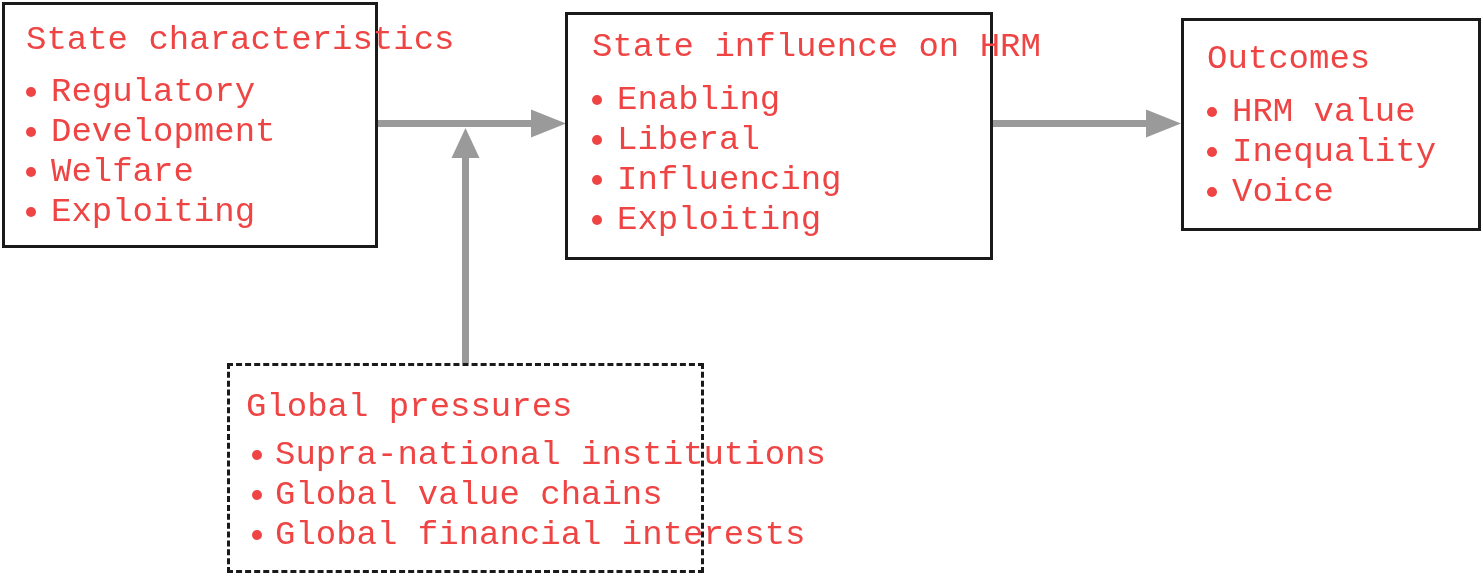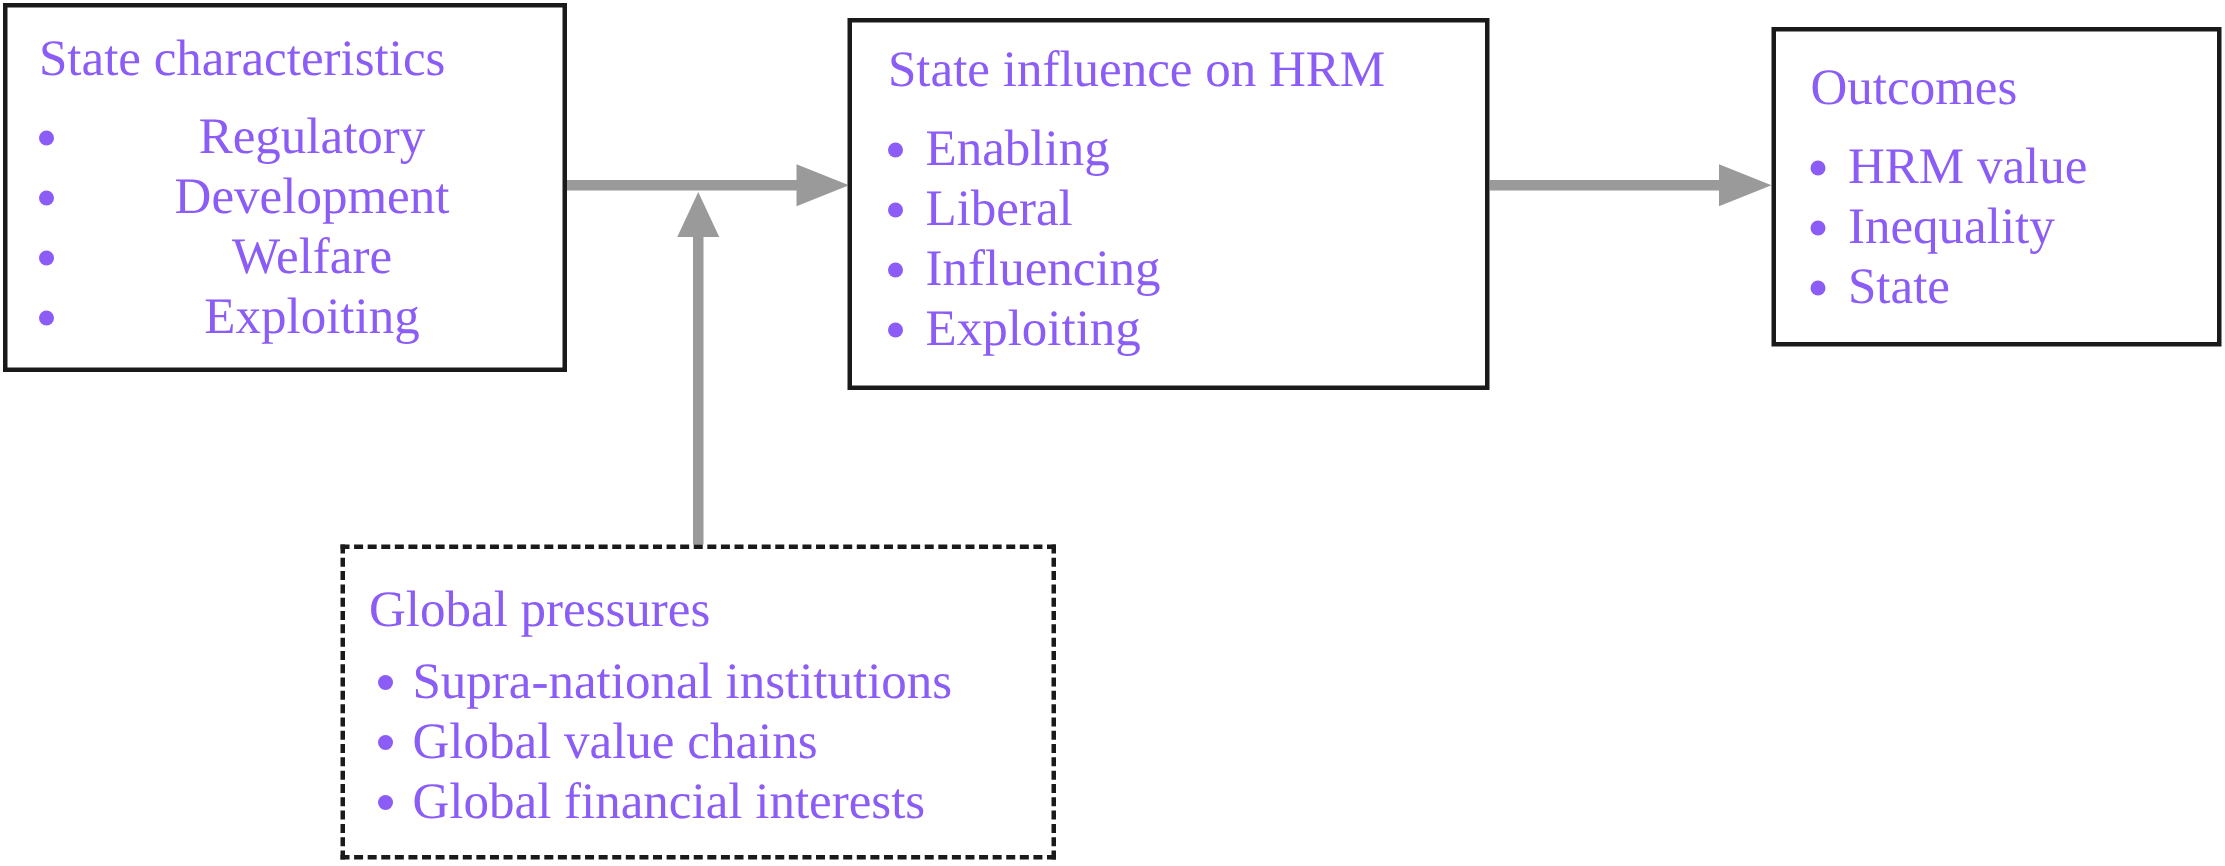--- a/index.html
+++ b/index.html
@@ -6,22 +6,22 @@
     margin: 0;
     padding: 0;
     background: #ffffff;
   }
   .canvas {
     position: relative;
     width: 1483px;
     height: 577px;
     background: #ffffff;
     overflow: hidden;
-    font-family: Liberation Serif, serif;
-    color: #8b5cf6;
+    font-family: Liberation Mono, monospace;
+    color: #ef4444;
   }
   .arrow-layer {
     position: absolute;
     left: 0;
     top: 0;
     width: 1483px;
     height: 577px;
     pointer-events: none;
   }
   .box {
@@ -62,21 +62,21 @@
     border-radius: 50%;
     background: currentColor;
   }
 
   
   #box-state-characteristics {
     left: 2px; top: 2px;
     width: 376px; height: 246px;
     padding: 15px 10px 0 21px;
   }
-  #box-state-characteristics ul { margin-top: 12px; text-align: center; }
+  #box-state-characteristics ul { margin-top: 12px; }
 
   
   #box-state-influence {
     left: 565px; top: 12px;
     width: 428px; height: 248px;
     padding: 12px 10px 0 24px;
   }
   #box-state-influence ul { margin-top: 13px; }
 
   
@@ -138,21 +138,21 @@
       <li>Influencing</li>
       <li>Exploiting</li>
     </ul>
   </div>
 
   <div class="box solid" id="box-outcomes">
     <h2 class="box-title">Outcomes</h2>
     <ul>
       <li>HRM value</li>
       <li>Inequality</li>
-      <li>State</li>
+      <li>Voice</li>
     </ul>
   </div>
 
   <div class="box dashed" id="box-global-pressures">
     <h2 class="box-title">Global pressures</h2>
     <ul>
       <li>Supra-national institutions</li>
       <li>Global value chains</li>
       <li>Global financial interests</li>
     </ul>

